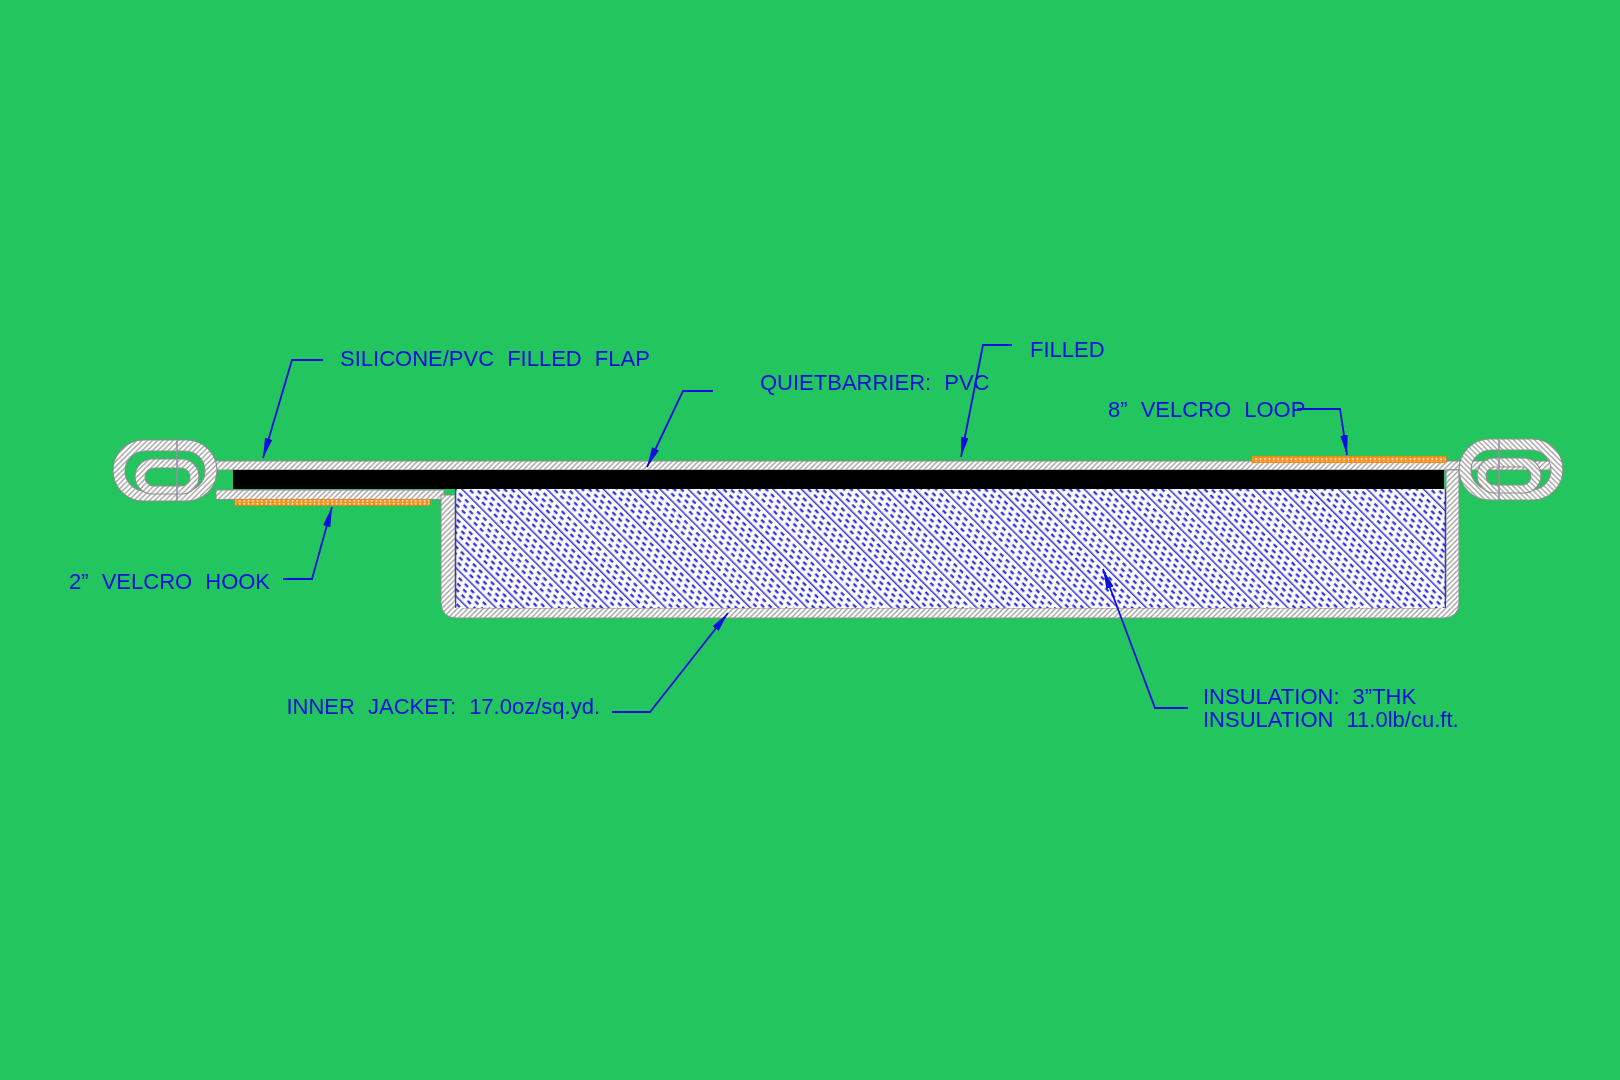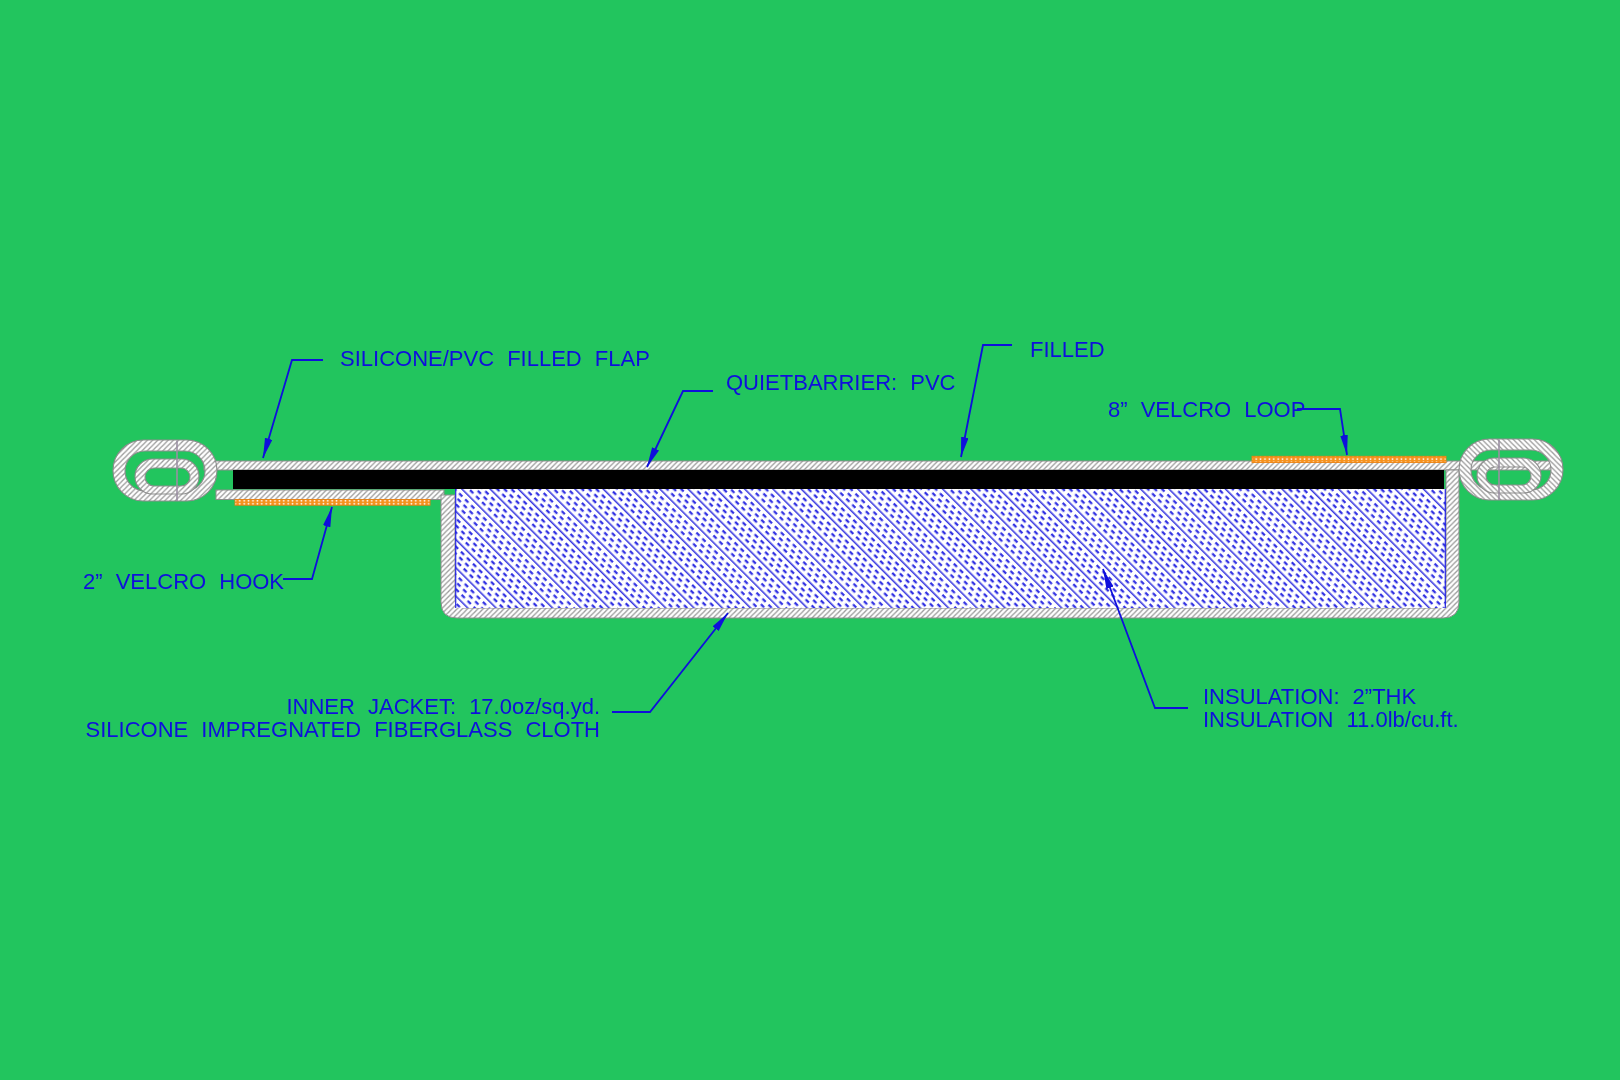--- a/index.html
+++ b/index.html
@@ -77,33 +77,32 @@
       <path d="M1012,345 L983,345 L961,457" marker-end="url(#arrow)"></path>
       <path d="M1297,409 L1340,409 L1347,455" marker-end="url(#arrow)"></path>
       <path d="M283,579 L312,579 L332,507" marker-end="url(#arrow)"></path>
       <path d="M612,712 L650,712 L728,613" marker-end="url(#arrow)"></path>
       <path d="M1188,708 L1155,708 L1103,569" marker-end="url(#arrow)"></path>
     </g>
   </svg>
 
   <div class="label" style="left:340px;top:347px">SILICONE/PVC FILLED FLAP</div>
 
-  <div class="label" style="left:726px;top:371px">QUIETBARRIER: PVC</div>
+  <div class="label" style="left:760px;top:371px">QUIETBARRIER: PVC</div>
 
   <div class="label" style="left:1030px;top:338px">
     <div>FILLED</div>
   </div>
 
   <div class="label" style="left:1108px;top:398px">8” VELCRO LOOP</div>
 
-  <div class="label" style="left:83px;top:570px">2” VELCRO HOOK</div>
+  <div class="label" style="left:69px;top:570px">2” VELCRO HOOK</div>
 
   <div class="label right" style="right:1020px;top:695px">
     <div>INNER JACKET: 17.0oz/sq.yd.</div>
-    <div>SILICONE IMPREGNATED FIBERGLASS CLOTH</div>
   </div>
 
   <div class="label" style="left:1203px;top:685px">
-    <div>INSULATION: 2”THK</div>
+    <div>INSULATION: 3”THK</div>
     <div>INSULATION 11.0lb/cu.ft.</div>
   </div>
 
 </div>
 
 </body></html>

